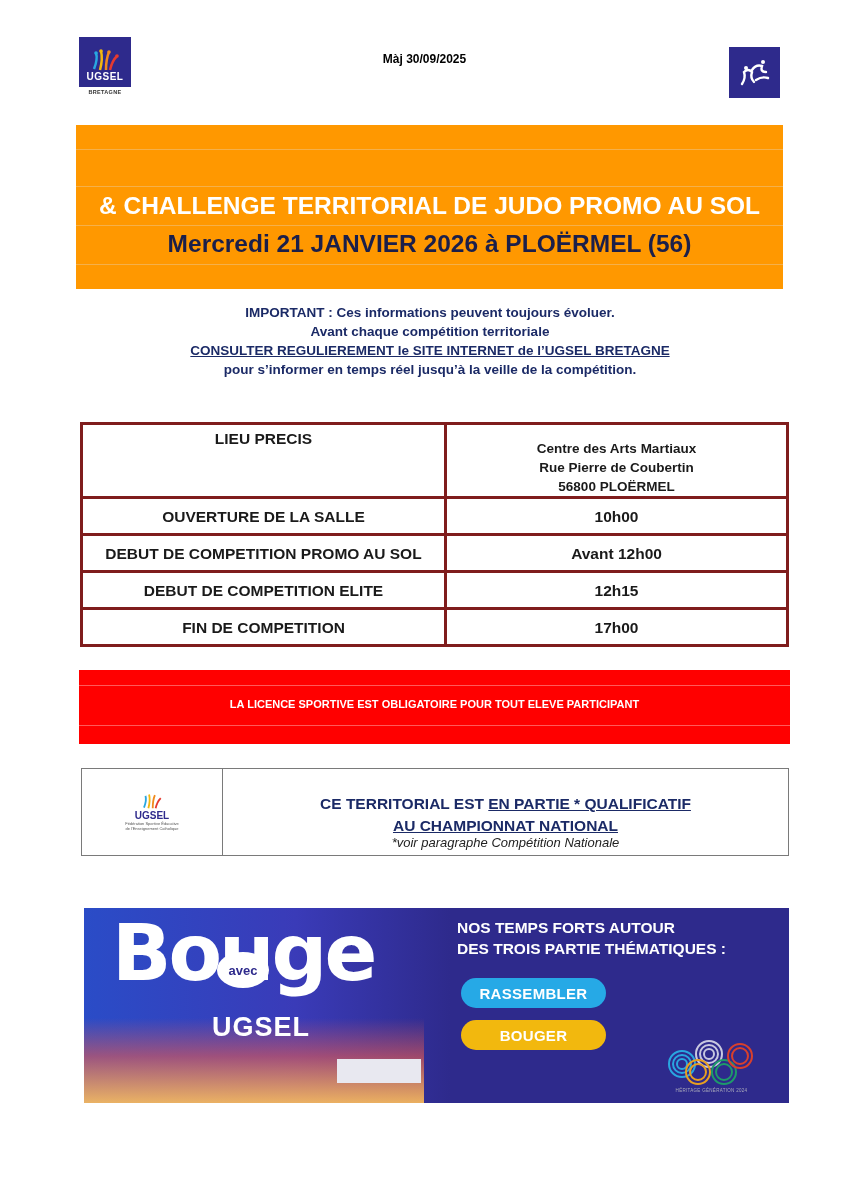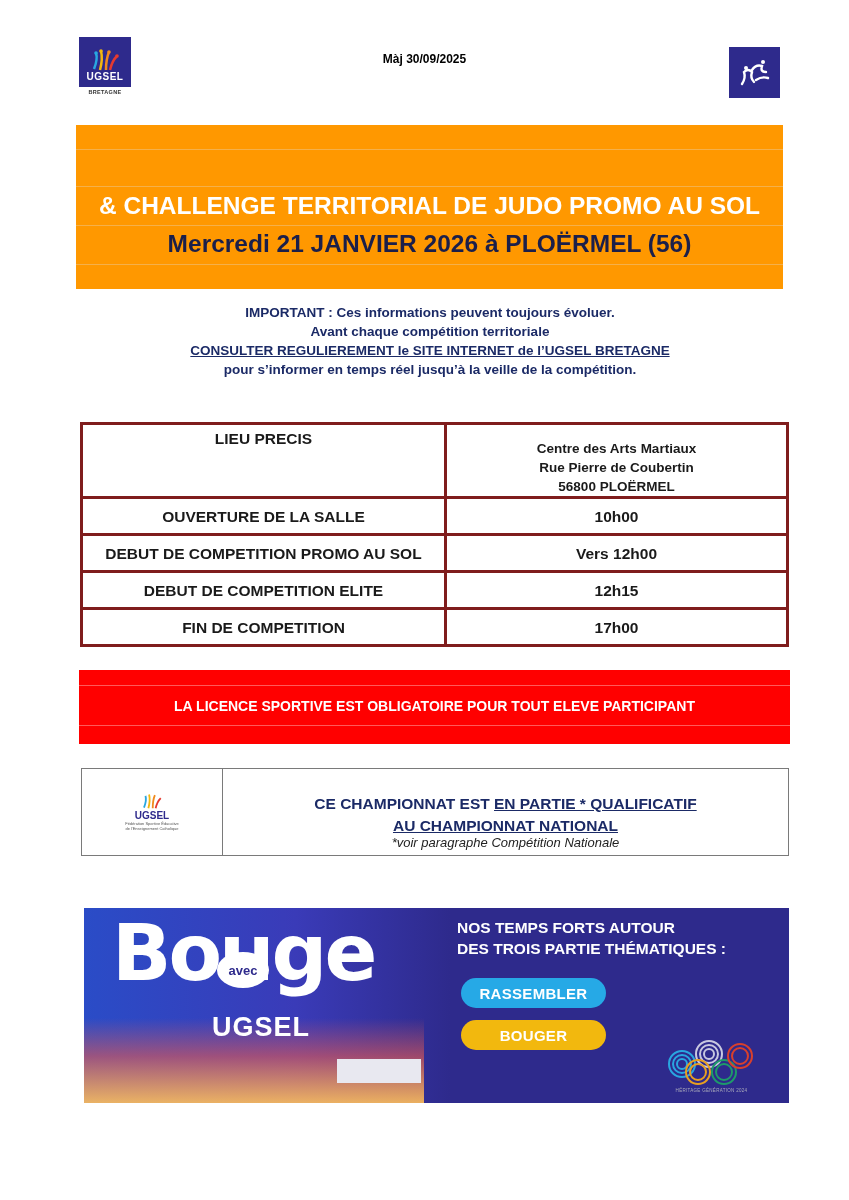--- a/index.html
+++ b/index.html
@@ -27,21 +27,21 @@
     .info-table { position: absolute; left: 80px; top: 422px; width: 709px; border-collapse: collapse; }
     .info-table td { border: 3px solid #7f1d1d; text-align: center; vertical-align: top; font-weight: bold; font-size: 15.5px; color: #1a1a1a; }
     .info-table td.lbl { width: 364px; }
     .info-table td.val { font-size: 15.5px; }
     .info-table tr.r0 td { height: 65px; padding-top: 5px; }
     .info-table tr.r0 td.val { font-size: 13.5px; line-height: 19px; padding-top: 14px; }
     .info-table tr.rn td { height: 37px; padding-top: 9px; }
 
     .licence-banner { position: absolute; left: 79px; top: 670px; width: 711px; height: 74px; background: #ff0000; }
     .licence-banner .rule { position: absolute; left: 0; width: 100%; height: 1px; background: #ff5a5a; }
-    .licence-banner .txt { position: absolute; left: 0; width: 100%; top: 28px; text-align: center; color: #fff; font-weight: bold; font-size: 14px; white-space: nowrap; }
+    .licence-banner .txt { position: absolute; left: 0; width: 100%; top: 28px; text-align: center; color: #fff; font-weight: bold; font-size: 11px; white-space: nowrap; }
 
     .qualif-box { position: absolute; left: 81px; top: 768px; width: 708px; height: 88px; border: 1px solid #7a7a7a; display: flex; }
     .qualif-box .logo-cell { width: 141px; border-right: 1px solid #7a7a7a; display: flex; flex-direction: column; align-items: center; justify-content: center; }
     .qualif-box .logo-cell .word { font-size: 10px; font-weight: bold; color: #2e2a8c; margin-top: 1px; }
     .qualif-box .logo-cell .tiny { font-size: 4px; color: #555; text-align: center; line-height: 5px; }
     .qualif-box .text-cell { flex: 1; text-align: center; padding-top: 24px; color: #1b2a66; font-weight: bold; font-size: 15.5px; line-height: 22px; }
     .qualif-box .text-cell .u { text-decoration: underline; }
     .qualif-box .text-cell .note { font-size: 13px; font-style: italic; font-weight: normal; color: #222; line-height: 12px; }
 
     .promo { position: absolute; left: 84px; top: 908px; width: 705px; height: 195px; background: linear-gradient(90deg, #2a4cc7 0%, #3a3bb8 30%, #2e2a8c 52%, #2e2a8c 100%); overflow: hidden; }
@@ -115,21 +115,21 @@
       <div>Rue Pierre de Coubertin</div>
       <div>56800  PLOËRMEL</div>
     </td>
   </tr>
   <tr class="rn">
     <td class="lbl">OUVERTURE DE LA SALLE</td>
     <td class="val">10h00</td>
   </tr>
   <tr class="rn">
     <td class="lbl">DEBUT DE COMPETITION PROMO AU SOL</td>
-    <td class="val">Vers 12h00</td>
+    <td class="val">Avant 12h00</td>
   </tr>
   <tr class="rn">
     <td class="lbl">DEBUT DE COMPETITION ELITE</td>
     <td class="val">12h15</td>
   </tr>
   <tr class="rn">
     <td class="lbl">FIN DE COMPETITION</td>
     <td class="val">17h00</td>
   </tr>
 </tbody>
@@ -148,21 +148,21 @@
       <path d="M10 21 Q13 10 11 2" stroke="#f2b80e" stroke-width="2.5" fill="none"></path>
       <path d="M16 21 Q16 10 19 3" stroke="#f08a1d" stroke-width="2.5" fill="none"></path>
       <path d="M20 21 Q22 12 27 7" stroke="#e53a2f" stroke-width="2.5" fill="none"></path>
     </svg>
     <span class="word">UGSEL</span>
     <span class="tiny">Fédération Sportive Éducative</span>
     <span class="tiny">de l'Enseignement Catholique</span>
   </div>
   <div class="text-cell">
     <div>
-      <span>CE CHAMPIONNAT EST </span><span class="u">EN PARTIE * QUALIFICATIF</span>
+      <span>CE TERRITORIAL EST </span><span class="u">EN PARTIE * QUALIFICATIF</span>
     </div>
     <div class="u">AU CHAMPIONNAT NATIONAL</div>
     <div class="note">*voir paragraphe Compétition Nationale</div>
   </div>
 </div>
 
 <div class="promo">
   <div class="crowd"></div>
   <div class="bouge"><span>Bouge</span></div>
   <div class="avec">avec</div>

